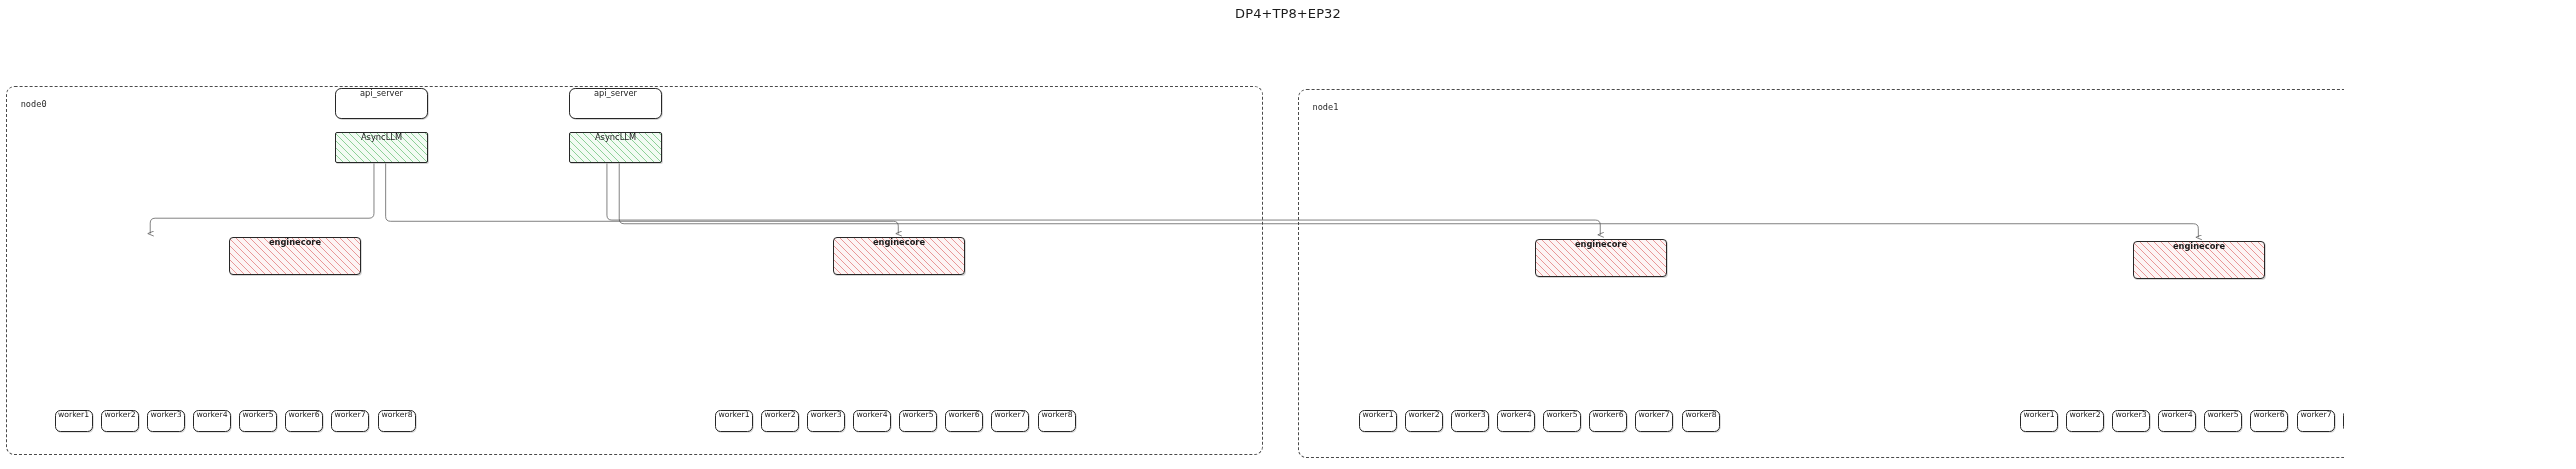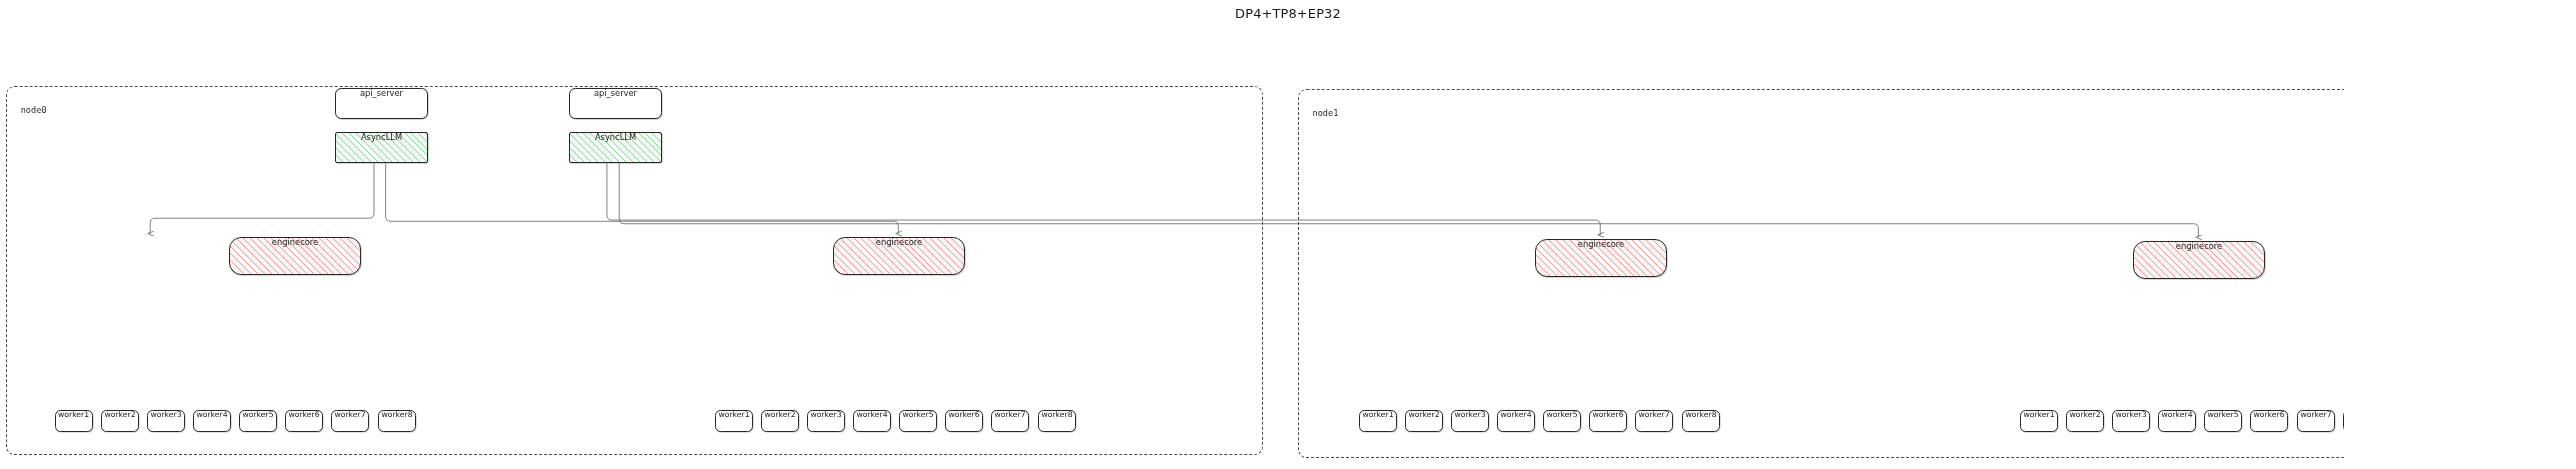--- a/index.html
+++ b/index.html
@@ -52,21 +52,21 @@
     position: absolute;
     box-sizing: border-box;
     border: 1px dashed #4a4a4a;
     border-radius: 8.6px;
     background: transparent;
     z-index: 1;
   }
   .cluster-label {
     position: absolute;
     left: 13.5px;
-    top: 18px;
+    top: 12px;
     font-size: 8.6px;
     color: #2b2b2b;
     font-family: "DejaVu Sans Mono", "Liberation Mono", monospace;
     white-space: nowrap;
   }
 
   
   .nodebox {
     position: absolute;
     box-sizing: border-box;
@@ -95,29 +95,30 @@
       45deg,
       rgba(124, 201, 136, 0.85) 0px,
       rgba(124, 201, 136, 0.85) 0.7px,
       rgba(0,0,0,0) 0.7px,
       rgba(0,0,0,0) 4.9px
     );
   }
 
   
   .box-enginecore {
-    border-radius: 12px;
+    border-radius: 4px;
     background-color: #fdf4f4;
     background-image: repeating-linear-gradient(
       45deg,
       rgba(226, 120, 120, 0.75) 0px,
       rgba(226, 120, 120, 0.75) 0.7px,
       rgba(0,0,0,0) 0.7px,
       rgba(0,0,0,0) 4.9px
     );
+    font-weight: bold;
   }
 
   
   .box-worker {
     border-radius: 5.5px;
     background: #ffffff;
     font-size: 7.7px;
     box-shadow: 0.8px 0.8px 0 rgba(0,0,0,0.16);
     margin-left: 46px;
   }

